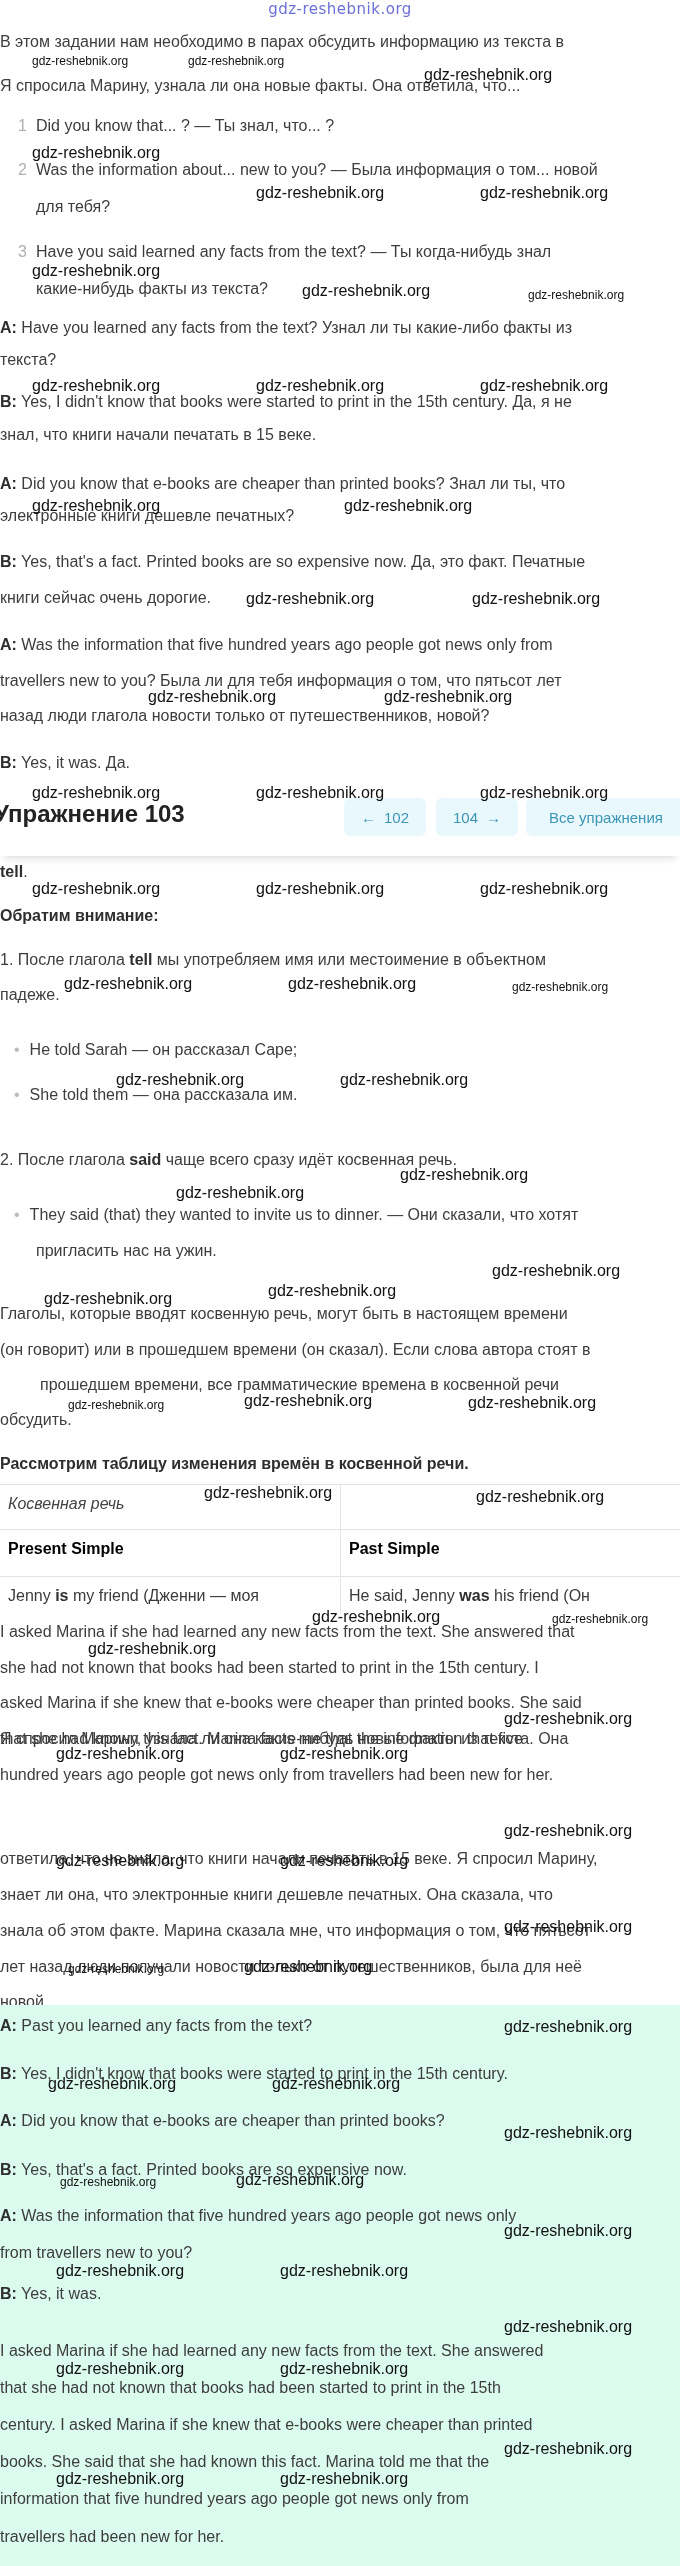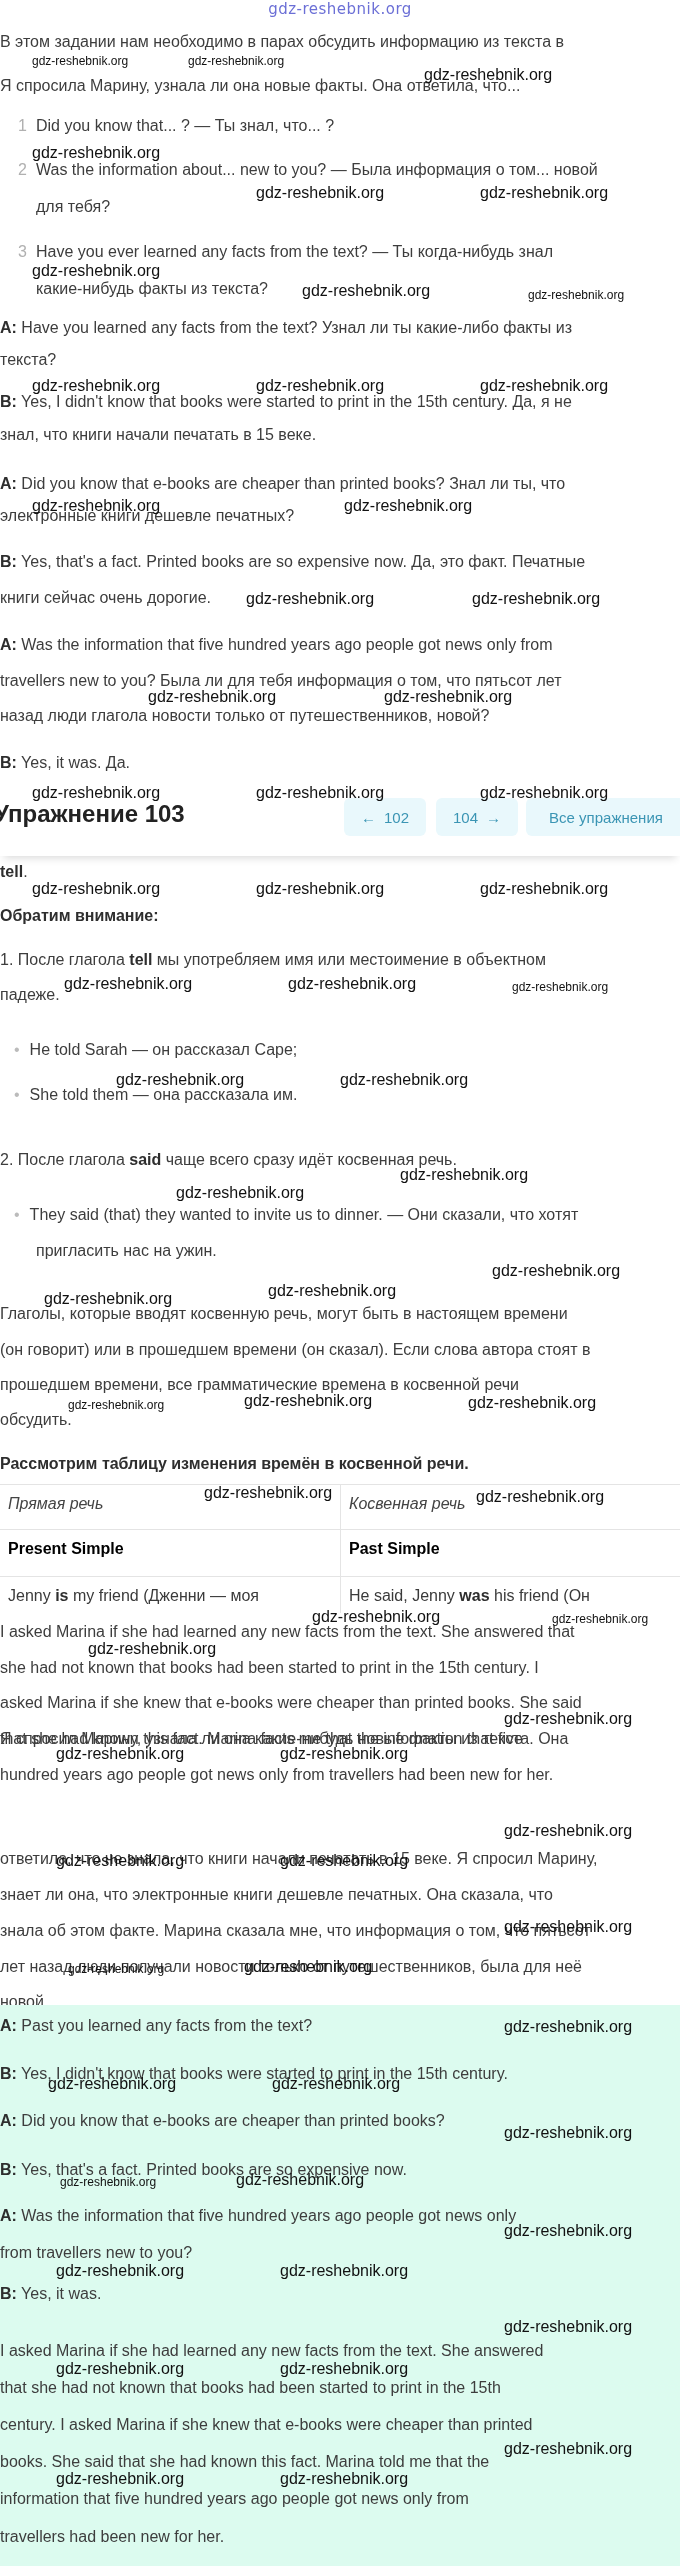--- a/index.html
+++ b/index.html
@@ -64,21 +64,21 @@
 <div class="line" style="top:76px;">Я спросила Марину, узнала ли она новые факты. Она ответила, что...</div>
 
 <div class="line" style="top:116px;left:18px;">
   <span class="num">1</span><span>Did you know that... ? — Ты знал, что... ?</span>
 </div>
 <div class="line" style="top:160px;left:18px;">
   <span class="num">2</span><span>Was the information about... new to you? — Была информация о том... новой</span>
 </div>
 <div class="line" style="top:197px;left:36px;">для тебя?</div>
 <div class="line" style="top:242px;left:18px;">
-  <span class="num">3</span><span>Have you ever learned any facts from the text? — Ты когда-нибудь знал</span>
+  <span class="num">3</span><span>Have you said learned any facts from the text? — Ты когда-нибудь знал</span>
 </div>
 <div class="line" style="top:279px;left:36px;">какие-нибудь факты из текста?</div>
 
 <div class="line" style="top:318px;"><b>A:</b><span> Have you learned any facts from the text? Узнал ли ты какие-либо факты из</span></div>
 <div class="line" style="top:350px;">текста?</div>
 
 <div class="line" style="top:392px;"><b>B:</b><span> Yes, I didn't know that books were started to print in the 15th century. Да, я не</span></div>
 <div class="line" style="top:425px;">знал, что книги начали печатать в 15 веке.</div>
 
 <div class="line" style="top:474px;"><b>A:</b><span> Did you know that e-books are cheaper than printed books? Знал ли ты, что</span></div>
@@ -117,28 +117,27 @@
 <div class="line" style="top:1040px;left:14px;"><span style="color:#bbb;margin-right:10px;">•</span><span>He told Sarah — он рассказал Саре;</span></div>
 <div class="line" style="top:1085px;left:14px;"><span style="color:#bbb;margin-right:10px;">•</span><span>She told them — она рассказала им.</span></div>
 
 <div class="line" style="top:1150px;"><span>2. После глагола </span><b>said</b><span> чаще всего сразу идёт косвенная речь.</span></div>
 
 <div class="line" style="top:1205px;left:14px;"><span style="color:#bbb;margin-right:10px;">•</span><span>They said (that) they wanted to invite us to dinner. — Они сказали, что хотят</span></div>
 <div class="line" style="top:1241px;left:36px;">пригласить нас на ужин.</div>
 
 <div class="line" style="top:1304px;">Глаголы, которые вводят косвенную речь, могут быть в настоящем времени</div>
 <div class="line" style="top:1340px;">(он говорит) или в прошедшем времени (он сказал). Если слова автора стоят в</div>
-<div class="line" style="top:1375px;">прошедшем времени, все грамматические времена в косвенной речи</div>
+<div class="line" style="top:1375px;padding-left:40px;">прошедшем времени, все грамматические времена в косвенной речи</div>
 <div class="line" style="top:1410px;">обсудить.</div>
 
 <div class="line" style="top:1454px;"><b>Рассмотрим таблицу изменения времён в косвенной речи.</b></div>
 
 <div class="tbl">
   <div class="row hdr">
-    <div class="cell">Прямая речь</div>
     <div class="cell">Косвенная речь</div>
   </div>
   <div class="row tense">
     <div class="cell">Present Simple</div>
     <div class="cell">Past Simple</div>
   </div>
   <div class="row ex">
     <div class="cell"><span>Jenny </span><b>is</b><span> my friend (Дженни — моя</span></div>
     <div class="cell"><span>He said, Jenny </span><b>was</b><span> his friend (Он</span></div>
   </div>

